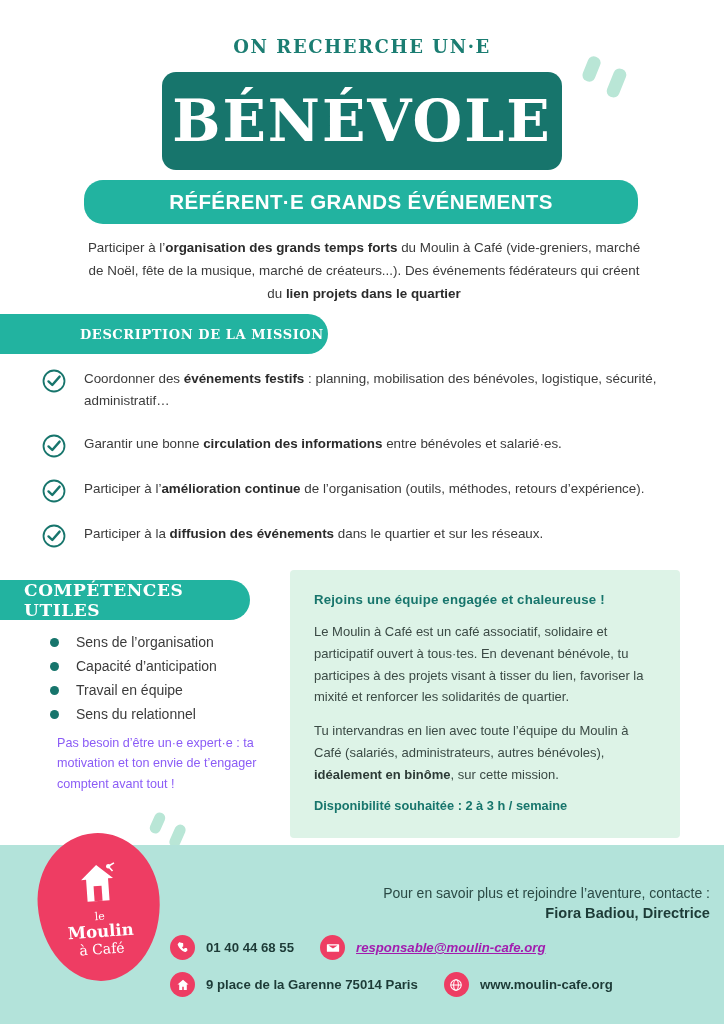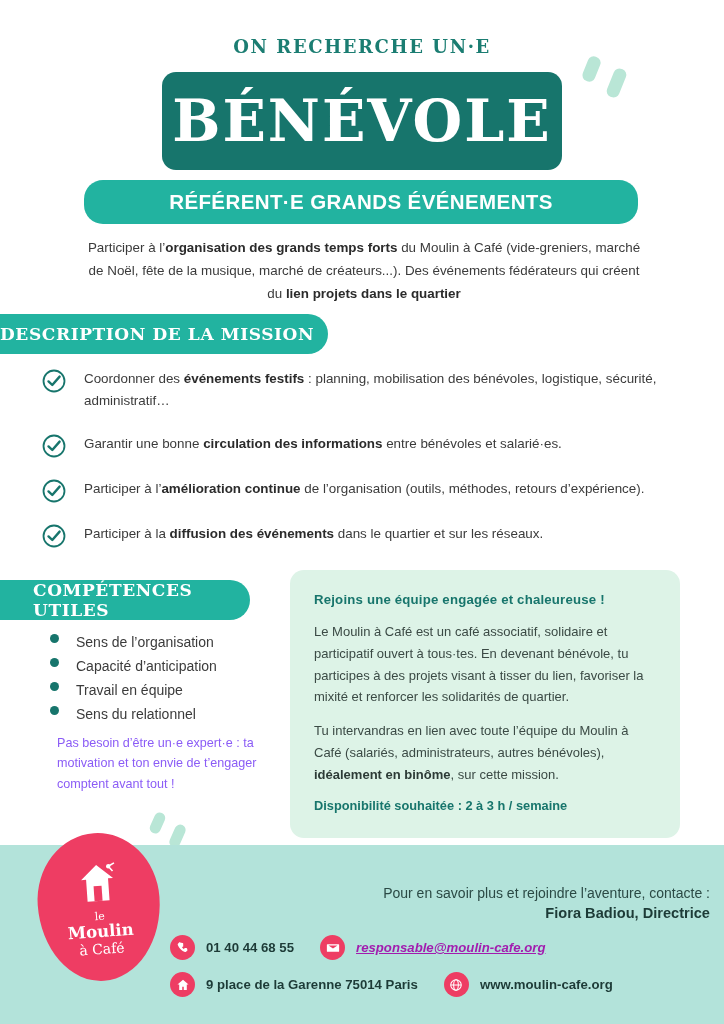--- a/index.html
+++ b/index.html
@@ -106,23 +106,25 @@
     background: #22b3a0;
     border-top-right-radius: 20px;
     border-bottom-right-radius: 20px;
     display: flex;
     align-items: center;
   }
   .section-mission span {
     color: #ffffff;
     font-family: "DejaVu Serif", serif;
     font-weight: bold;
-    font-size: 17px;
+    font-size: 13px;
     letter-spacing: 0.6px;
+    padding-left: 38px;
     text-transform: uppercase;
+    margin-left: 42px;
   }
 
   
   .mission-list {
     position: absolute;
     top: 368px;
     left: 42px;
     width: 648px;
   }
   .mission-item {
@@ -157,33 +159,33 @@
     border-bottom-right-radius: 20px;
     display: flex;
     align-items: center;
   }
   .section-comp span {
     color: #ffffff;
     font-family: "DejaVu Serif", serif;
     font-weight: bold;
     font-size: 17px;
     letter-spacing: 0.6px;
-    padding-left: 33px;
+    padding-left: 24px;
     text-transform: uppercase;
   }
 
   .comp-list {
     position: absolute;
     top: 634px;
     left: 50px;
     width: 230px;
   }
   .comp-item {
     display: flex;
-    align-items: flex-start;
+    align-items: center;
     margin-bottom: 8px;
   }
   .dot {
     width: 9px;
     height: 9px;
     border-radius: 50%;
     background: #17756c;
     margin-right: 17px;
     flex: 0 0 auto;
   }
@@ -204,21 +206,21 @@
   }
 
   
   .team-card {
     position: absolute;
     top: 570px;
     left: 290px;
     width: 390px;
     height: 268px;
     background: #ddf3e7;
-    border-radius: 14px;
+    border-radius: 4px;
     padding: 22px 24px;
   }
   .team-card h3 {
     font-size: 13.2px;
     color: #17756c;
     font-weight: bold;
     margin-bottom: 14px;
     letter-spacing: 0.2px;
   }
   .team-card p {

